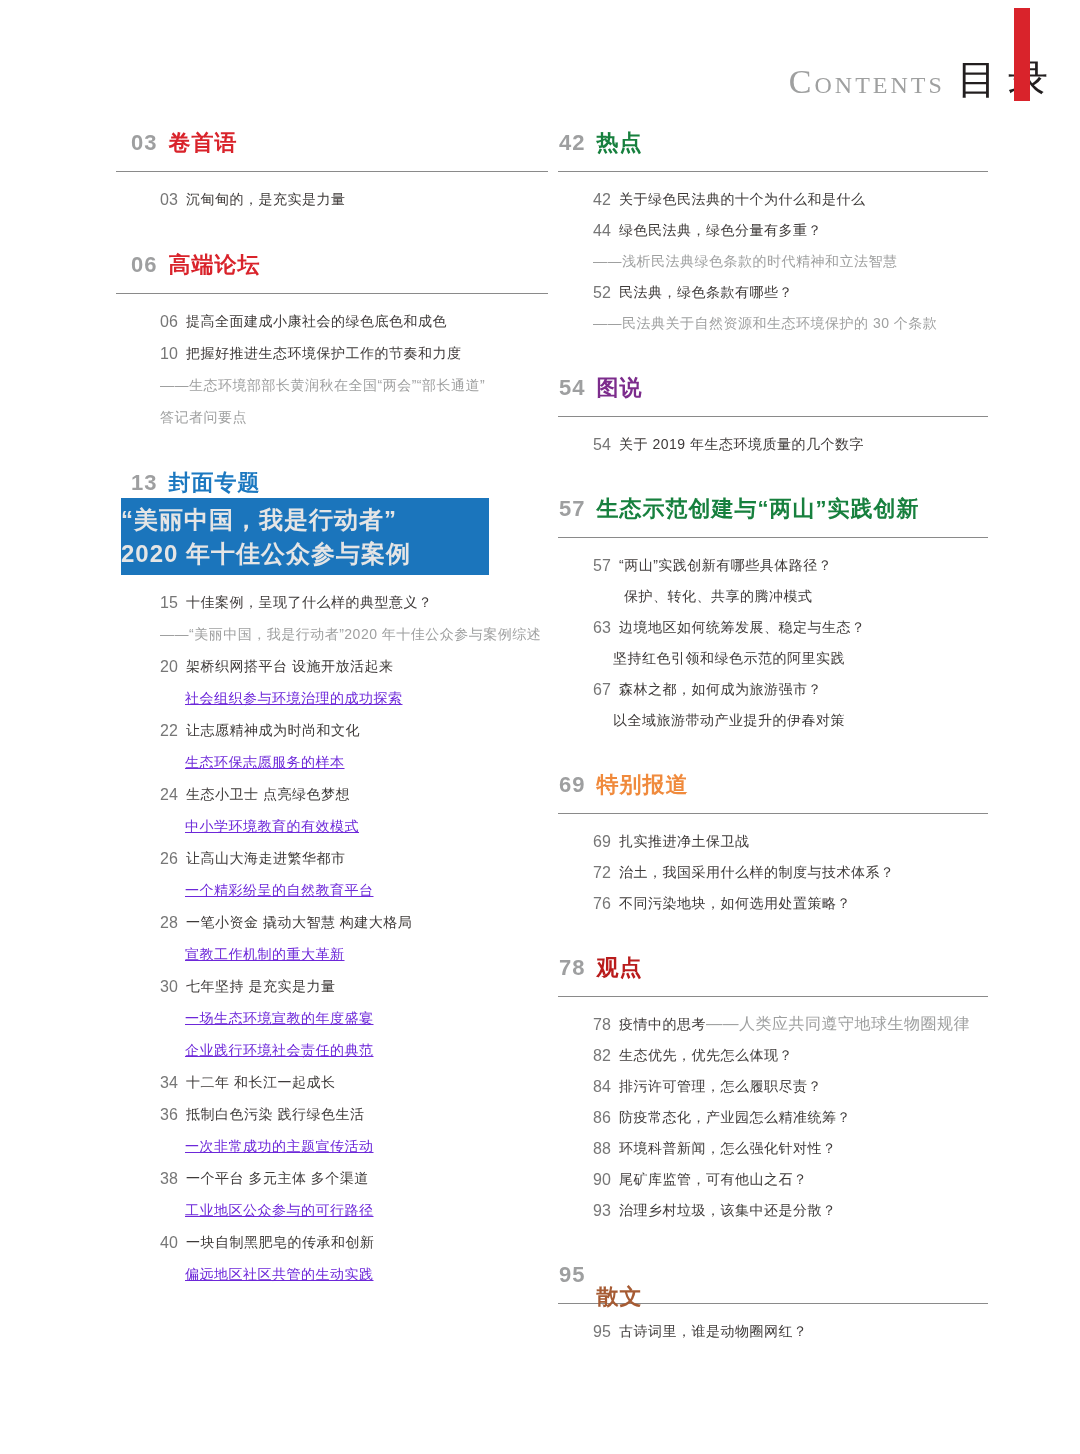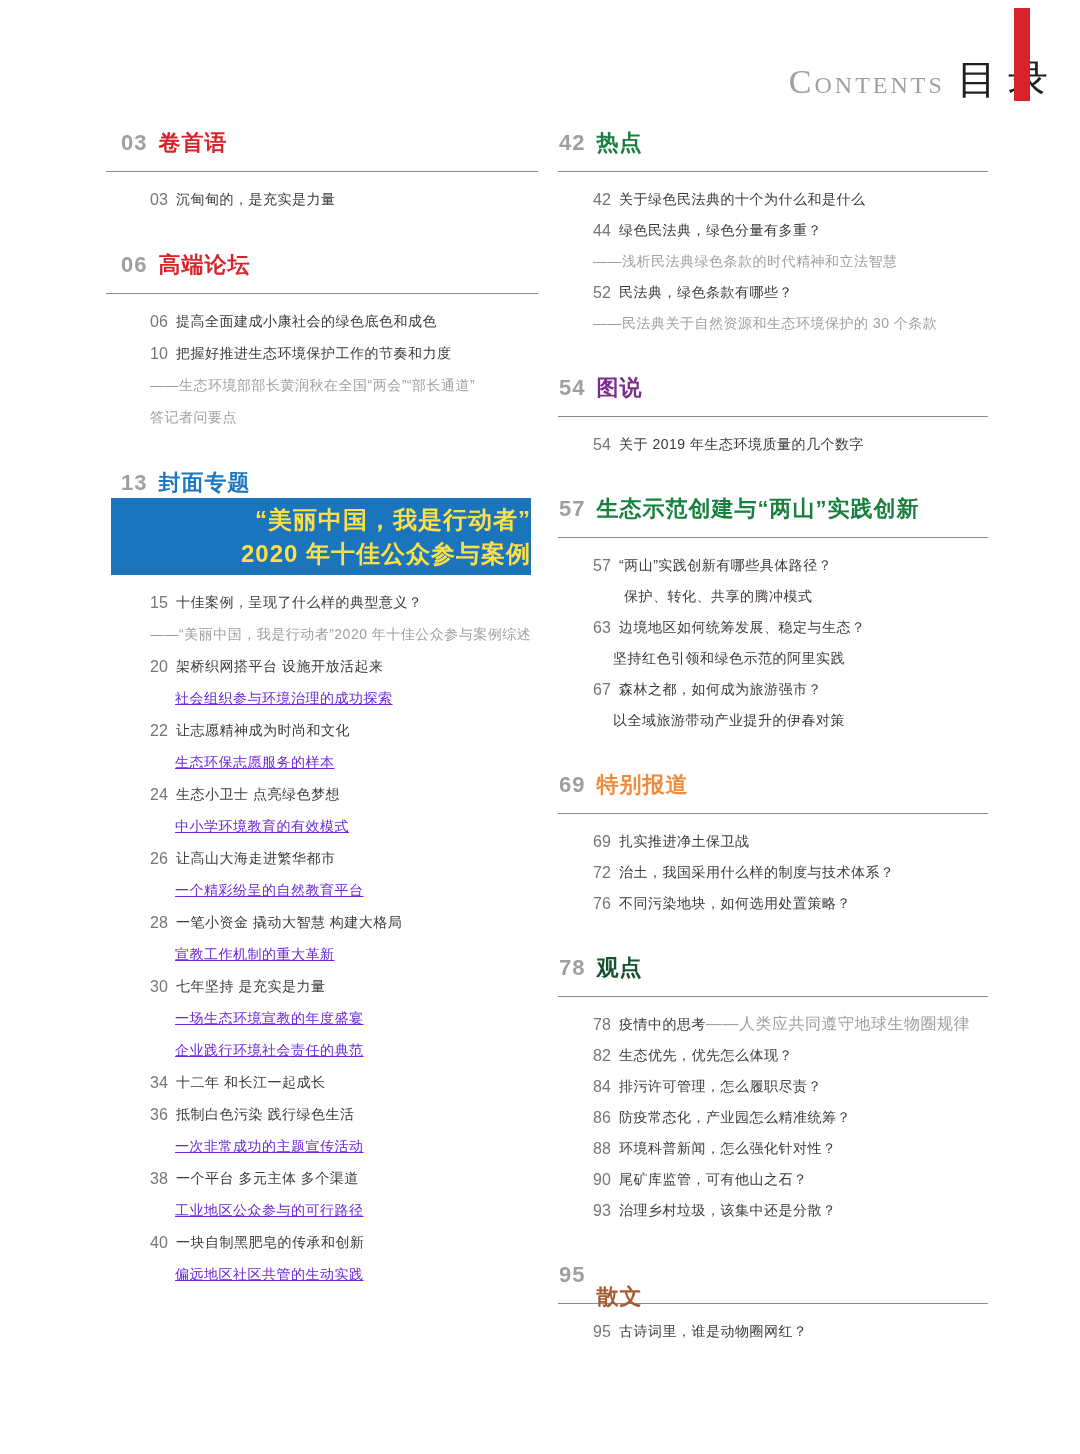--- a/index.html
+++ b/index.html
@@ -17,35 +17,35 @@
   }
   .contents-en{
     font-family:"Liberation Serif","DejaVu Serif",serif;
     font-variant:small-caps;font-size:34px;color:#9FA0A0;letter-spacing:3px;
   }
   .contents-zh{font-size:40px;color:#221E1F;font-weight:500;}
   .red-bar{position:absolute;left:1014px;top:8px;width:16px;height:93px;background:#D9232B;}
 
   
   .col{position:absolute;top:0;padding-top:128px;}
-  .col-left{left:106px;width:432px;}
+  .col-left{left:116px;width:432px;}
   .col-right{left:558px;width:430px;}
 
   .toc-section{margin-bottom:34px;}
   .sec-head{height:30px;display:flex;align-items:center;}
   .col-left .sec-head{padding-left:15px;}
   .col-right .sec-head{padding-left:1px;}
   .sec-num{font-size:22px;font-weight:bold;color:#9E9FA0;letter-spacing:1px;}
   .sec-title{font-size:22px;font-weight:bold;margin-left:11px;letter-spacing:1px;}
   .sec-rule{border:none;border-top:1px solid #8A8A8A;margin:13px 0 0 0;height:0;}
 
   .banner{
-    margin-left:5px;width:420px;height:77px;
-    display:flex;flex-direction:column;justify-content:center;align-items:flex-end;
-    color:#fde047;font-weight:bold;font-size:24px;line-height:34px;letter-spacing:1px;
+    margin-left:5px;width:368px;height:77px;
+    display:flex;flex-direction:column;justify-content:center;align-items:flex-start;
+    color:#e5e5e5;font-weight:bold;font-size:24px;line-height:34px;letter-spacing:1px;
   }
   .rows{margin-top:12px;}
 
   .row{display:flex;align-items:center;white-space:nowrap;}
   .col-left .row{height:32px;}
   .col-right .row{height:31px;}
   .rnum{flex:0 0 26px;width:26px;font-size:16px;color:#767676;}
   .rtext{font-size:14px;color:#3E3A39;letter-spacing:0.5px;}
   .rgray{font-size:16px;color:#9FA0A0;letter-spacing:0.5px;}
   .rnum:empty,.rgray:empty{display:none;}
@@ -397,21 +397,21 @@
     <span class="rnum">76</span>
     <span class="rtext">不同污染地块，如何选用处置策略？</span>
 
   </div>
 </div>
   </section>
 
   <section class="toc-section">
     <div class="sec-head">
       <span class="sec-num">78</span>
-      <span class="sec-title" style="color: #14532d;">观点</span>
+      <span class="sec-title" style="color: #b91c1c;">观点</span>
     </div>
     <hr class="sec-rule">
 
     <div class="rows">
   <div class="row t-item">
     <span class="rnum">78</span>
     <span class="rtext">疫情中的思考</span>
     <span class="rgray">——人类应共同遵守地球生物圈规律</span>
   </div>
 

